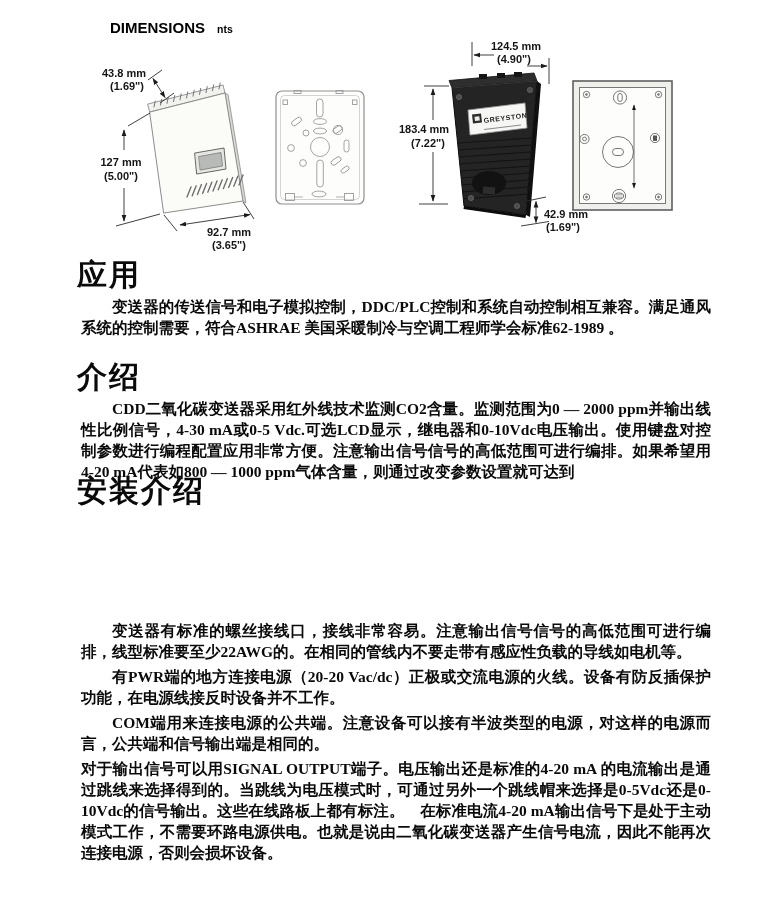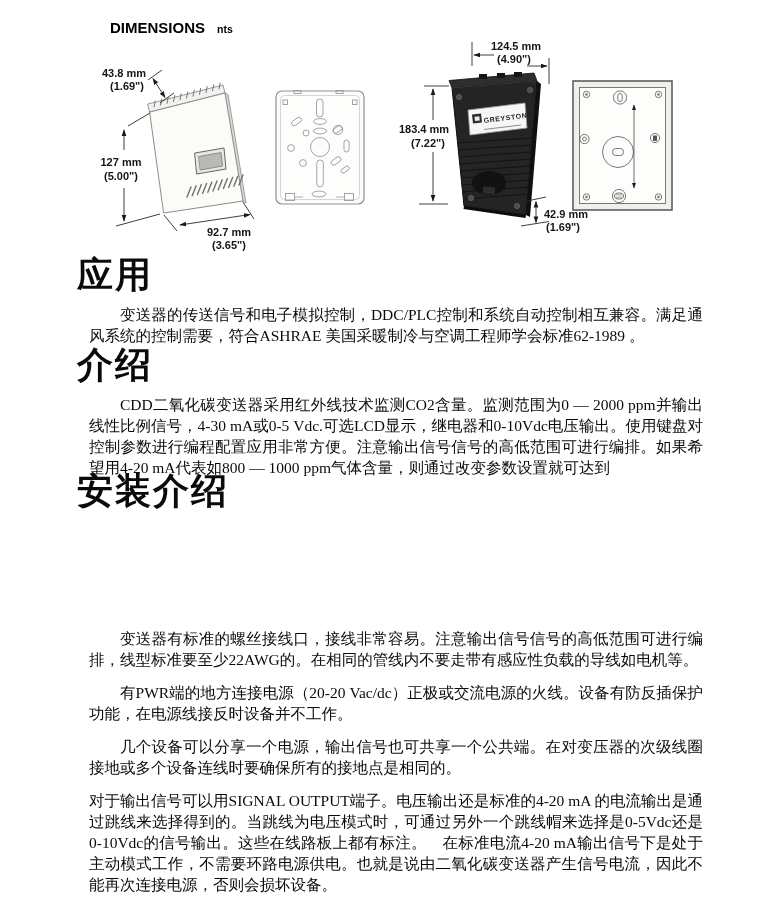--- a/index.html
+++ b/index.html
@@ -1,26 +1,26 @@
 <!DOCTYPE html>
 <html><head>
 <meta charset="utf-8">
 <style>
   html,body{margin:0;padding:0;background:#ffffff;}
   body{width:780px;height:906px;overflow:hidden;position:relative;
        font-family:"Liberation Serif","DejaVu Serif",serif;color:#0a0a0a;}
   .dim-svg{display:block;position:absolute;left:0;top:0;}
   .dims-title{font-family:"Liberation Sans","DejaVu Sans",sans-serif;font-weight:bold;}
   .sec{position:absolute;left:77px;width:638px;}
-  .sec h2{font-size:36px;line-height:34px;margin:0 0 4px 0;font-weight:bold;letter-spacing:2px;}
-  .sec p{font-size:15.5px;line-height:21px;margin:12px;font-weight:normal;
+  .sec h2{font-size:30px;line-height:34px;margin:0 0 4px 0;font-weight:bold;letter-spacing:2px;}
+  .sec p{font-size:15.5px;line-height:21px;margin:4px;font-weight:bold;
          text-align:justify;text-indent:2em;}
   .sec p.no-indent{text-indent:0;}
   #sec-app{top:258px;}
-  #sec-intro{top:348px;}
+  #sec-intro{top:360px;}
   #sec-install{top:474px;}
   #sec-wiring{top:616px;}
   text.dimlbl{font-family:"Liberation Sans","DejaVu Sans",sans-serif;font-weight:bold;
               font-size:11px;fill:#151515;}
   text.brand{font-family:"Liberation Sans","DejaVu Sans",sans-serif;font-weight:bold;
              font-size:7px;fill:#222;letter-spacing:.6px;}
 </style>
 </head>
 <body>
 
@@ -165,15 +165,15 @@
   <p>CDD二氧化碳变送器采用红外线技术监测CO2含量。监测范围为0 — 2000 ppm并输出线性比例信号，4-30 mA或0-5 Vdc.可选LCD显示，继电器和0-10Vdc电压输出。使用键盘对控制参数进行编程配置应用非常方便。注意输出信号信号的高低范围可进行编排。如果希望用4-20 mA代表如800 — 1000 ppm气体含量，则通过改变参数设置就可达到</p>
 </div>
 
 <div class="sec" id="sec-install">
   <h2>安装介绍</h2>
 </div>
 
 <div class="sec" id="sec-wiring">
   <p>变送器有标准的螺丝接线口，接线非常容易。注意输出信号信号的高低范围可进行编排，线型标准要至少22AWG的。在相同的管线内不要走带有感应性负载的导线如电机等。</p>
   <p>有PWR端的地方连接电源（20-20 Vac/dc）正极或交流电源的火线。设备有防反插保护功能，在电源线接反时设备并不工作。</p>
-  <p>几个设备可以分享一个电源，输出信号也可共享一个公共端。在对变压器的次级线圈接地或多个设备连线时要确保所有的接地点是相同的。</p>
+  <p>COM端用来连接电源的公共端。注意设备可以接有半波类型的电源，对这样的电源而言，公共端和信号输出端是相同的。</p>
   <p class="no-indent">对于输出信号可以用SIGNAL OUTPUT端子。电压输出还是标准的4-20 mA 的电流输出是通过跳线来选择得到的。当跳线为电压模式时，可通过另外一个跳线帽来选择是0-5Vdc还是0-10Vdc的信号输出。这些在线路板上都有标注。　在标准电流4-20 mA输出信号下是处于主动模式工作，不需要环路电源供电。也就是说由二氧化碳变送器产生信号电流，因此不能再次连接电源，否则会损坏设备。</p>
 </div>
 
 </body></html>

